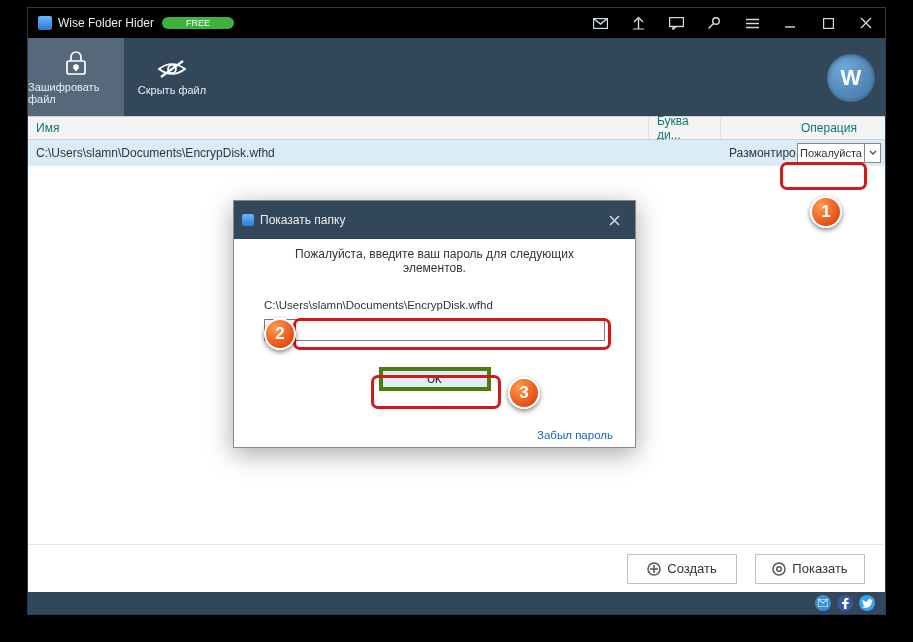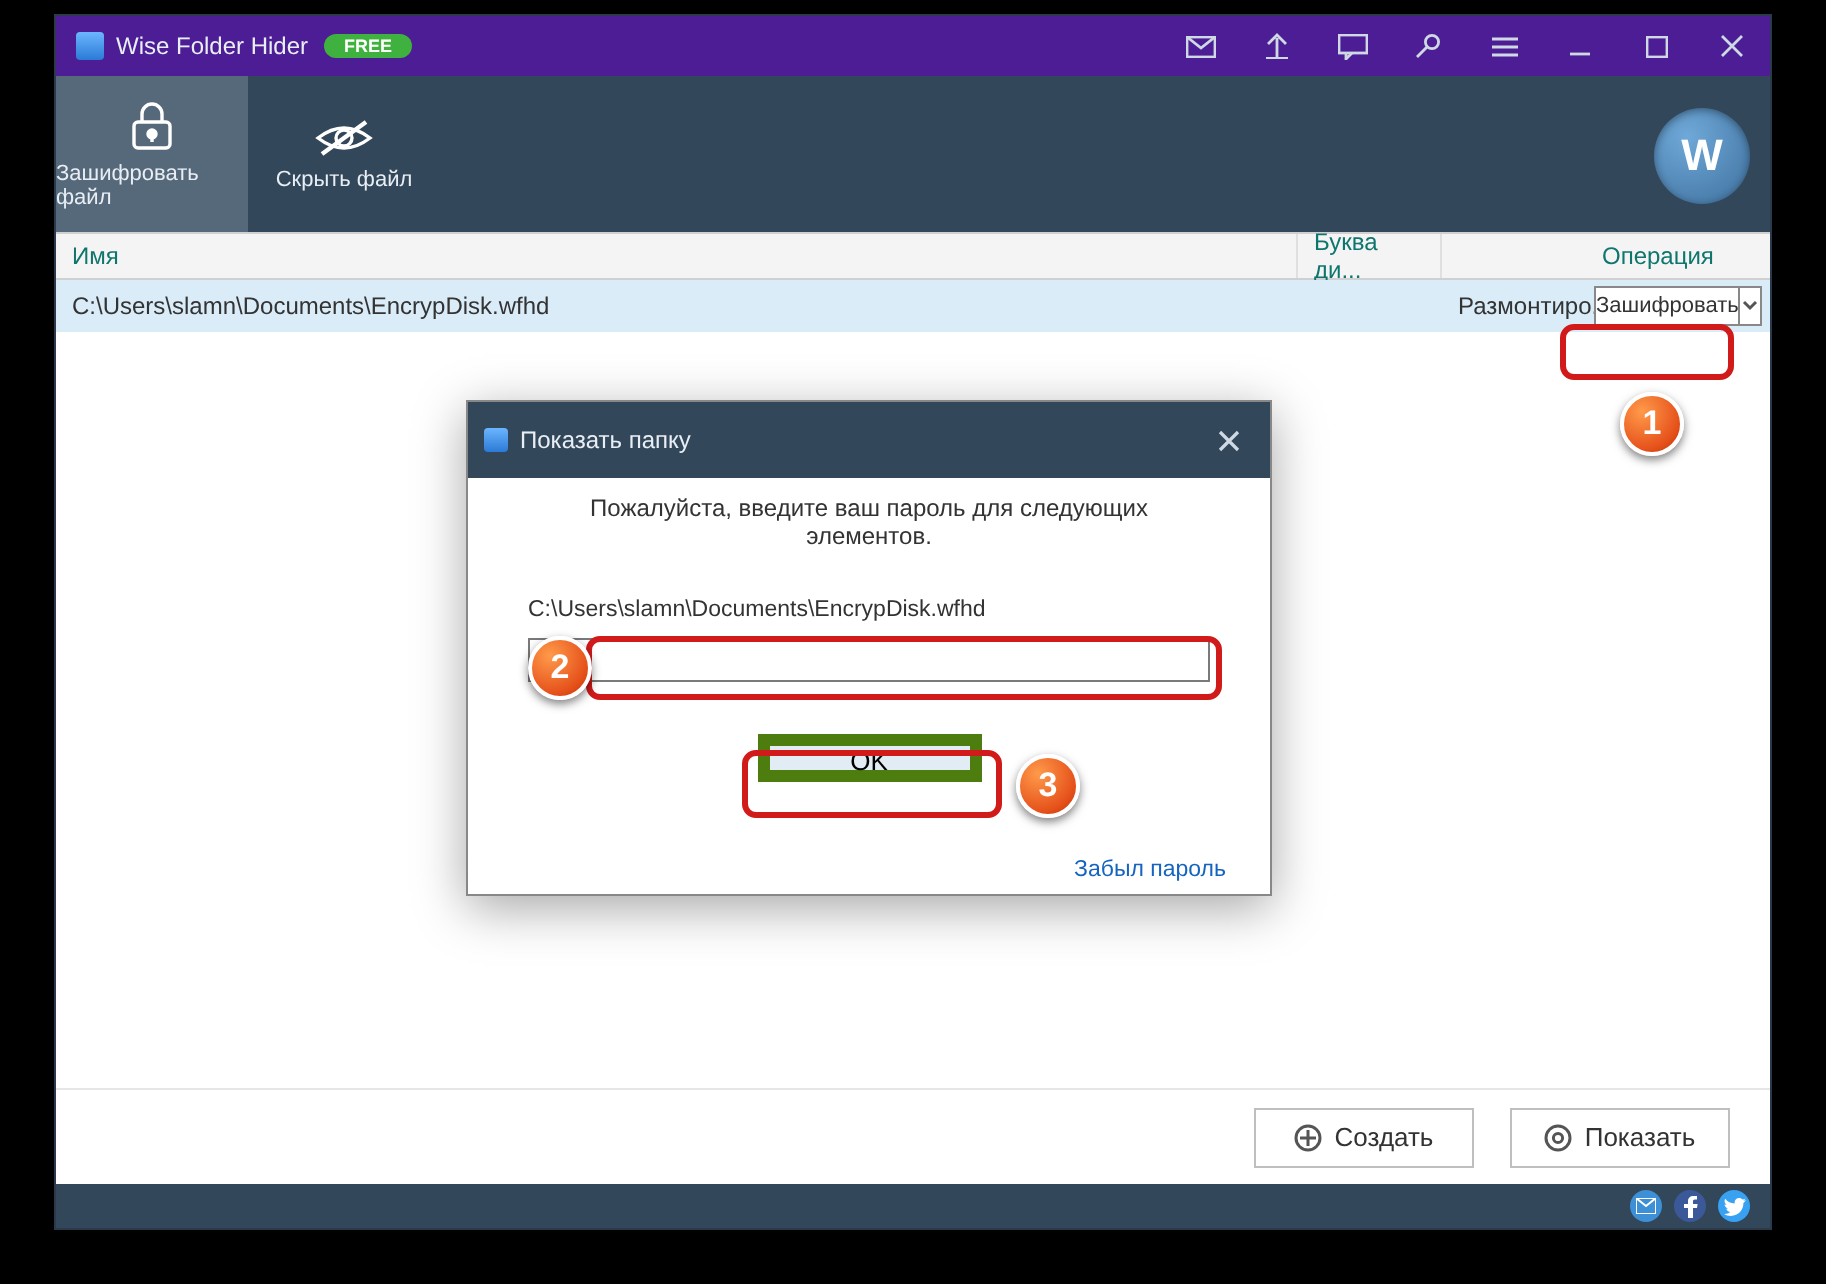--- a/index.html
+++ b/index.html
@@ -1,23 +1,23 @@
 <!DOCTYPE html>
 <html><head>
 <meta charset="utf-8">
 <style>
   * { box-sizing: border-box; margin: 0; padding: 0; font-family: "Segoe UI", Tahoma, sans-serif; }
   body { background: #000; width: 913px; height: 642px; overflow: hidden; position: relative; }
 
   .window { position: absolute; left: 28px; top: 8px; width: 857px; height: 606px; background: #fff; display: flex; flex-direction: column; box-shadow: 0 0 0 1px #2a3a4a; }
 
   
-  .titlebar { height: 30px; background: #4c1d95; display: flex; align-items: center; color: #e8eef4; font-size: 12px; }
+  .titlebar { height: 30px; background: #000000; display: flex; align-items: center; color: #e8eef4; font-size: 12px; }
   .titlebar .appicon { width: 14px; height: 14px; margin: 0 6px 0 10px; background: linear-gradient(#6cb6ff,#2a7ad6); border-radius: 2px; }
-  .titlebar .free { margin-left: 8px; background: #3fb13f; color: #fff; font-size: 9px; padding: 1px 10px; border-radius: 7px; font-weight: bold; }
+  .titlebar .free { margin-left: 8px; background: #3fb13f; color: #fff; font-size: 9px; padding: 1px 24px; border-radius: 7px; font-weight: normal; }
   .titlebar .spacer { flex: 1; }
   .titlebar .ticon { width: 38px; height: 30px; display:flex; align-items:center; justify-content:center; color:#cfd9e3; cursor:pointer; }
   .titlebar svg { stroke:#cfd9e3; fill:none; stroke-width:1.4; }
 
   
   .toolbar { height: 78px; background: #33475a; display: flex; align-items: stretch; position: relative; }
   .tbtn { width: 96px; display:flex; flex-direction:column; align-items:center; justify-content:center; color:#e8eef4; font-size:11px; cursor:pointer; gap:5px; }
   .tbtn.selected { background:#56697b; }
   .tbtn svg { stroke:#fff; fill:none; stroke-width:1.7; }
   .brandcircle { position:absolute; right:10px; top:16px; width:48px; height:48px; border-radius:50%; background:radial-gradient(circle at 35% 30%, #6fa9d9, #3e6f9c); display:flex; align-items:center; justify-content:center; color:#fff; font-size:22px; font-weight:600; box-shadow:0 1px 4px rgba(0,0,0,.4) inset; }
@@ -59,21 +59,21 @@
   .modal { position:absolute; left:233px; top:200px; width:403px; height:248px; background:#fff; border:1px solid #888; box-shadow:0 6px 24px rgba(0,0,0,.35); display:flex; flex-direction:column; }
   .mtitle { height:38px; background:#33475a; display:flex; align-items:center; color:#e8eef4; font-size:12px; padding:0 8px; }
   .mtitle .appicon2 { width:12px; height:12px; margin-right:6px; background:linear-gradient(#6cb6ff,#2a7ad6); border-radius:2px; }
   .mtitle .spacer{flex:1;}
   .mclose{ width:26px; height:30px; display:flex; align-items:center; justify-content:center; cursor:pointer; }
   .mclose svg{stroke:#cfd9e3;stroke-width:1.6;}
   .mbody { flex:1; padding:8px 30px 10px; font-size:12px; color:#333; display:flex; flex-direction:column; }
   .mprompt { text-align:center; margin-bottom:24px; }
   .mpath { margin-bottom:8px; font-size:11.5px; }
   .minput { height:22px; border:1px solid #7a7a7a; background:#fff; width:100%; padding:0 4px; font-size:12px; }
-  .mok { align-self:center; margin-top:26px; width:112px; height:24px; background:#e1ecf4; border:6px solid #4d7c0f; font-size:13px; cursor:pointer; }
+  .mok { align-self:center; margin-top:26px; width:112px; height:24px; background:#e1ecf4; border:4px solid #4d7c0f; font-size:10px; cursor:pointer; }
   .forgot { position:absolute; right:22px; bottom:6px; font-size:11.5px; color:#1664c0; cursor:pointer; }
 
   
   .badge { position:absolute; width:32px; height:32px; border-radius:50%; background:radial-gradient(circle at 32% 28%, #ff9a4a, #e5501a 70%, #b73200); border:2px solid #fff; box-shadow:0 2px 5px rgba(0,0,0,.5); color:#fff; font-weight:bold; font-size:17px; display:flex; align-items:center; justify-content:center; z-index:50; pointer-events:none; }
   .ring { position:absolute; border:3px solid #d11a1a; border-radius:7px; z-index:40; pointer-events:none; }
 </style>
 </head>
 <body>
 
 <div class="window">
@@ -157,21 +157,21 @@
     <div class="th drive">Буква ди...</div>
     <div class="th status">Статус</div>
     <div class="th op">Операция</div>
   </div>
 
   <div class="trow">
     <div class="td name">C:\Users\slamn\Documents\EncrypDisk.wfhd</div>
     <div class="td drive"></div>
     <div class="td status">Размонтиро...</div>
     <div class="td op">
-      <div class="mountbtn">Зашифровать</div>
+      <div class="mountbtn">Пожалуйста</div>
       <div class="dropbtn">
           <svg width="8" height="6">
             <path d="M1 1 L4 4 L7 1"></path>
           </svg>
         </div>
     </div>
   </div>
 
   <div class="mainfill"></div>
 

